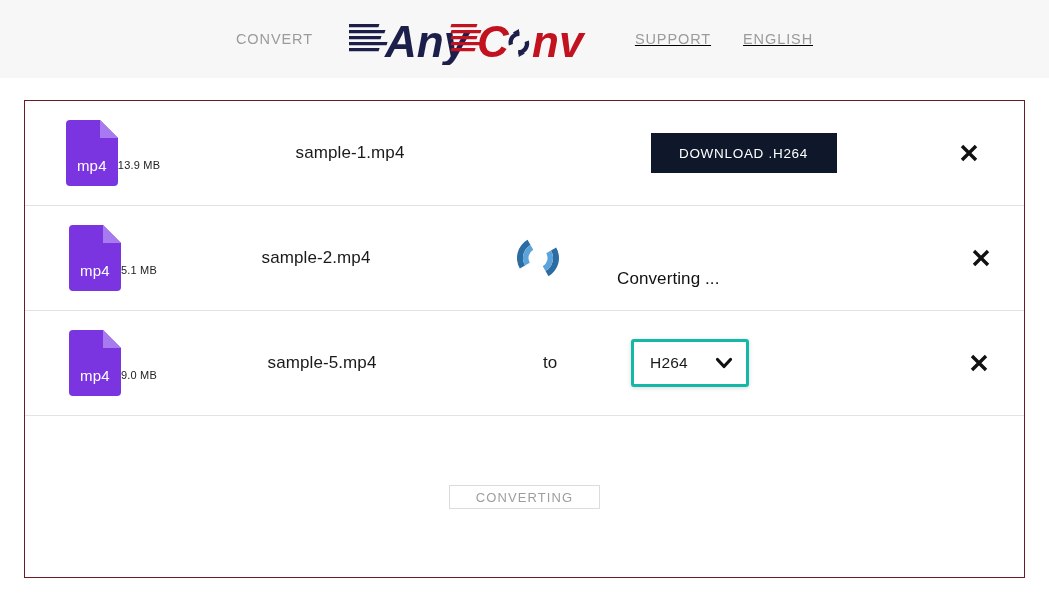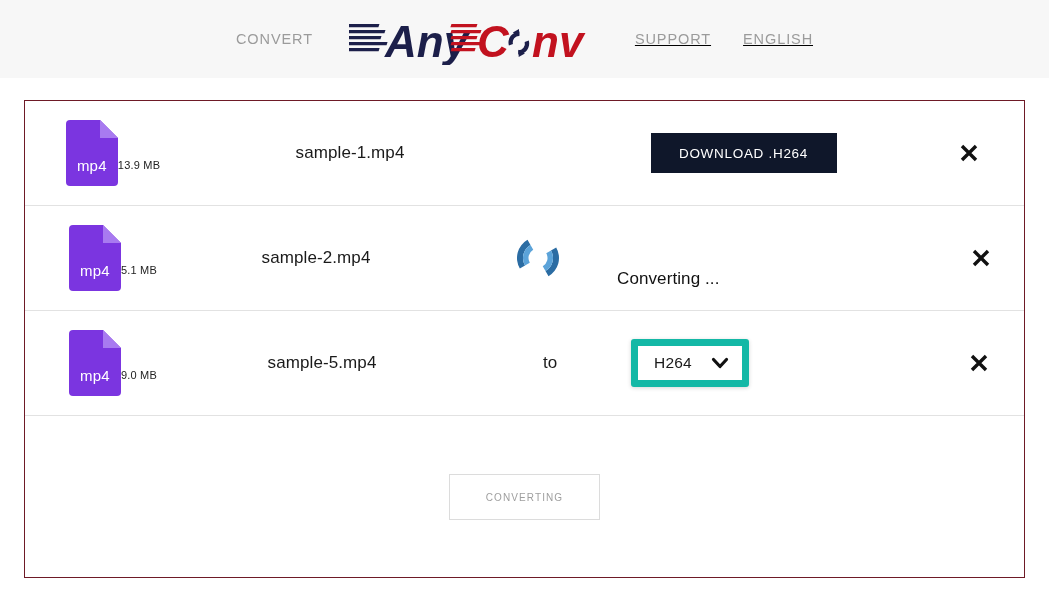--- a/index.html
+++ b/index.html
@@ -163,21 +163,21 @@
     color: #111111;
     letter-spacing: 0.1px;
   }
 
   
   .select-box {
     position: relative;
     width: 118px;
     height: 48px;
     background: #ffffff;
-    border: 7px solid #14b8a6;
+    border: 3px solid #14b8a6;
     border-radius: 3px;
     box-shadow: 0 1px 4px rgba(0,0,0,0.16);
     display: flex;
     align-items: center;
     padding: 0 12px 0 16px;
     cursor: pointer;
   }
   .select-value {
     font-size: 15.5px;
     color: #1a1a1a;
@@ -203,24 +203,24 @@
     height: 162px;
     display: flex;
     align-items: center;
     justify-content: center;
   }
   .btn-convert {
     background: #ffffff;
     border: 1px solid #dcdcdc;
     color: #9e9e9e;
     font-family: "Liberation Sans", sans-serif;
-    font-size: 10px;
+    font-size: 13px;
     letter-spacing: 1.1px;
     width: 151px;
-    height: 46px;
+    height: 24px;
     cursor: default;
     display: inline-flex;
     align-items: center;
     justify-content: center;
   }
 
   
   .row-1 .cell-name { transform: translateX(4px); }
   .row-1 .cell-action { justify-content: center; transform: translateX(-24px); }
   .row-2 .cell-name { transform: translateX(-30px); }

